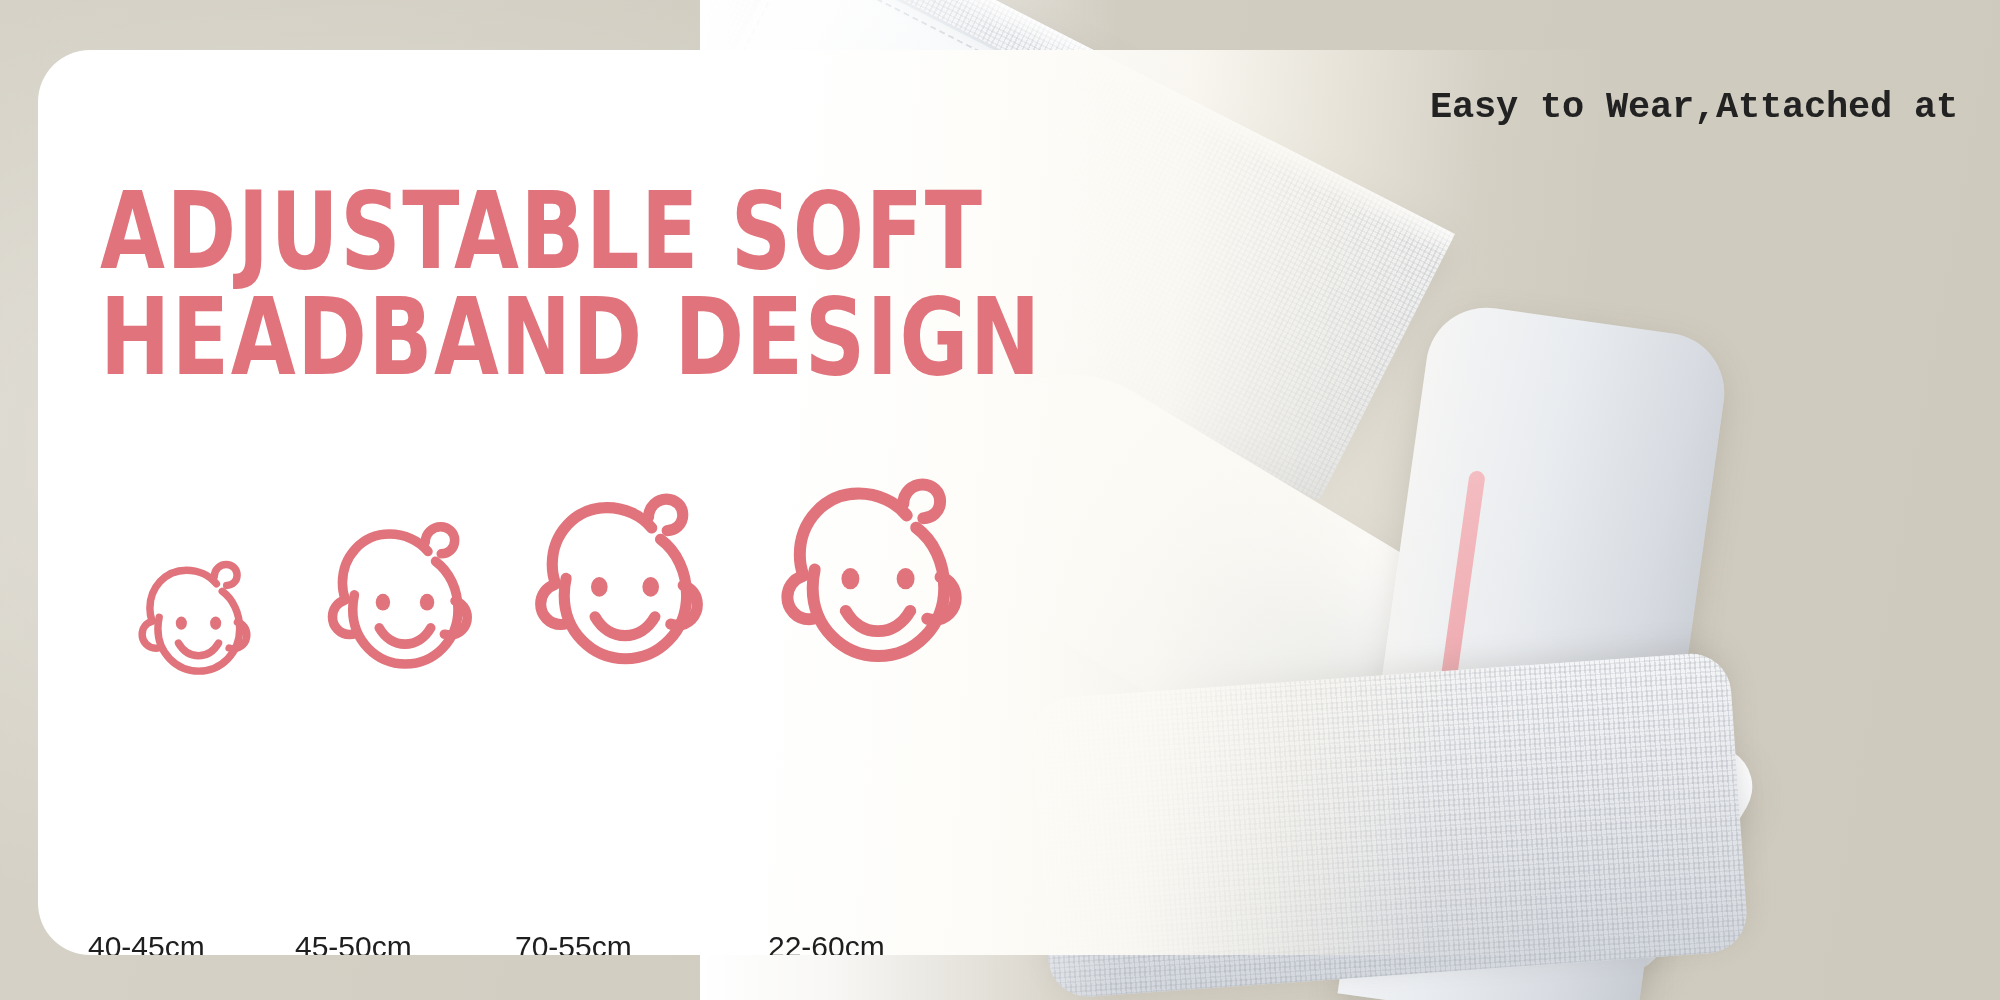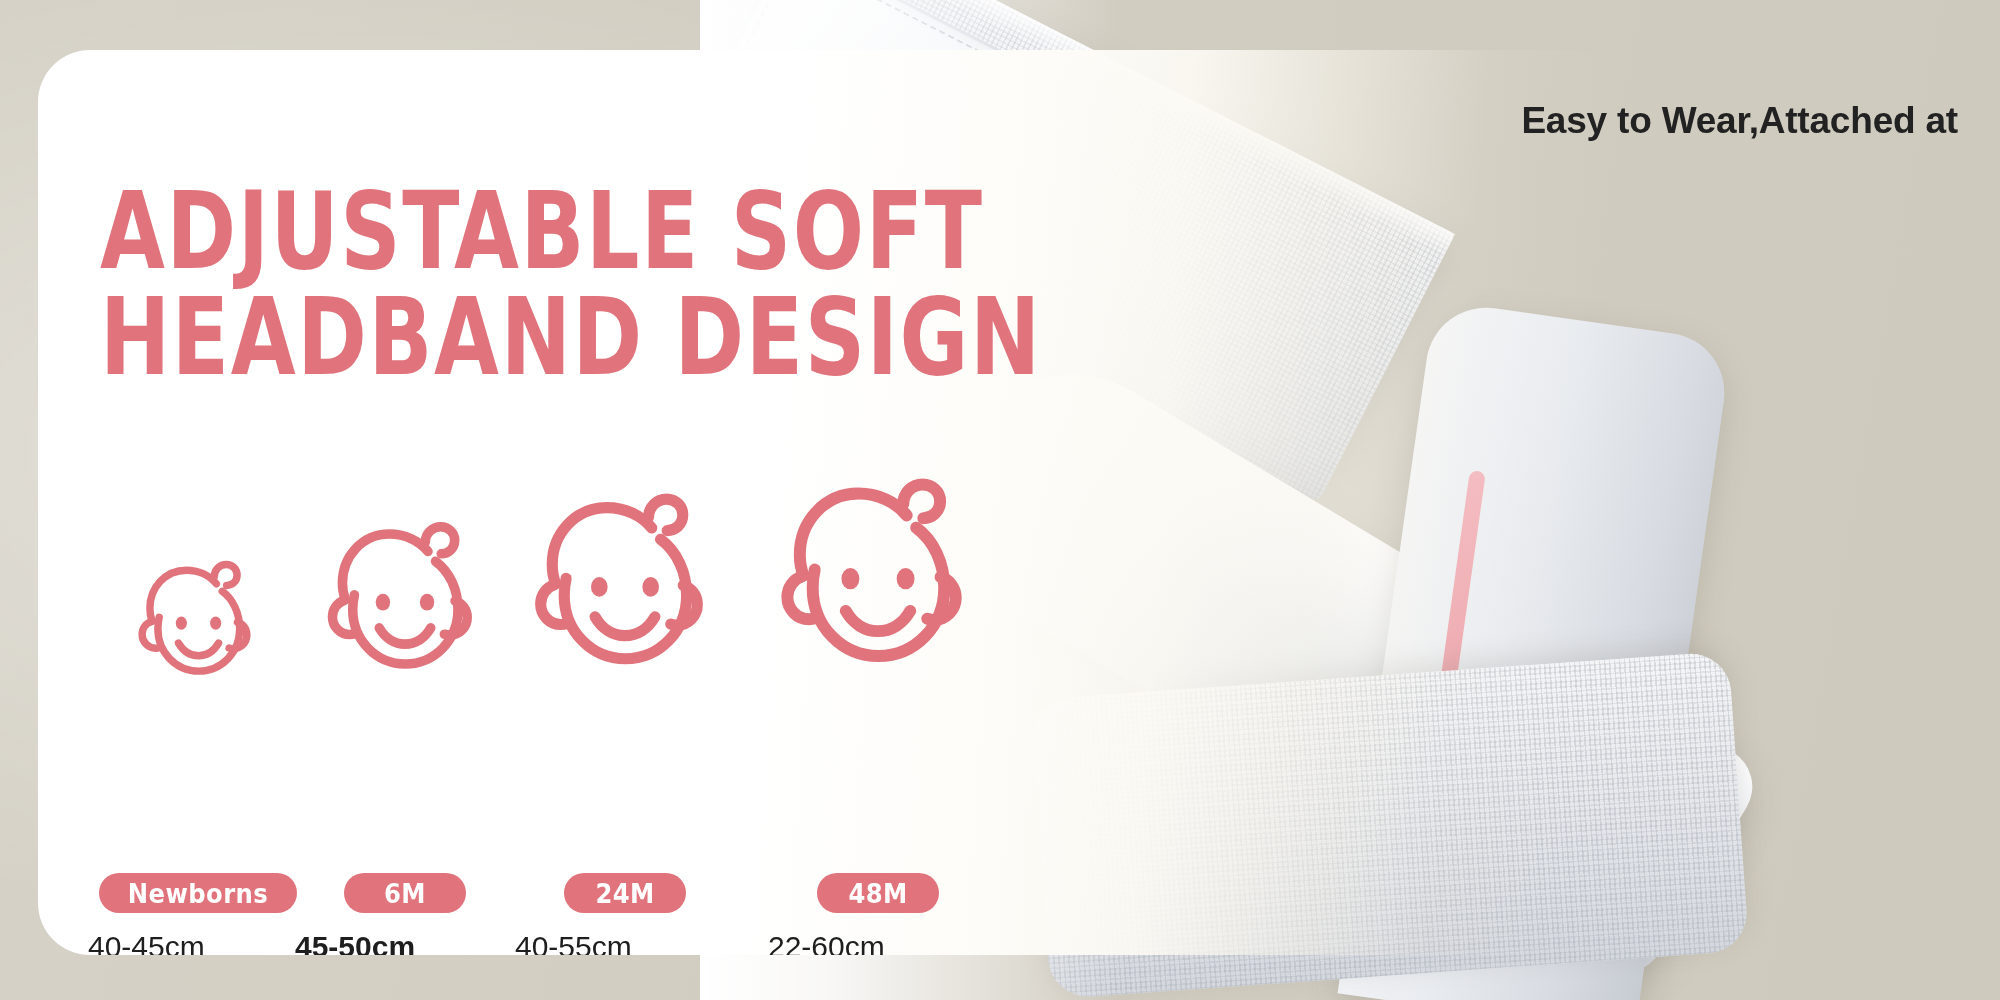--- a/index.html
+++ b/index.html
@@ -175,28 +175,29 @@
 
   
   #photo-fade {
     position:absolute; left:0; top:0; width:420px; height:1000px;
     background:linear-gradient(90deg,#ffffff 0%, rgba(255,255,255,.86) 30%, rgba(255,255,255,0) 100%);
     pointer-events:none;
   }
 
   
   #tagline {
-    position:absolute; right:42px; top:98px;
+    position:absolute; right:42px; top:85px;
     text-align:left;
     color:#222222;
     font-size:37px;
     font-weight:bold;
     line-height:1.22;
     letter-spacing:-.2px;
     white-space:nowrap;
+    font-family:Liberation Mono, monospace;
   }
   #tagline span { display:block; }
 </style>
 </head>
 <body style="background: rgb(211, 206, 195);">
 
 <div id="bg"></div>
 <div id="bg-soft"></div>
 
 <div id="photo">
@@ -274,30 +275,24 @@
     <path d="M17 48c-3.8 1.2-6.4 4.8-6.4 9 0 5.3 4.2 9.6 9.4 9.6 1 0 2-.2 2.9-.5"></path>
     <path d="M77.2 48.3c3.9 1.1 6.6 4.7 6.6 9 0 5.3-4.2 9.6-9.4 9.6-1 0-2-.2-3-.5"></path>
     <path d="M22.5 45c-.6 2.6-.9 5.3-.9 8 0 16.6 12.7 29.6 28.6 29.6S78.8 69.6 78.8 53c0-10.9-4.6-20.6-12.2-26.2"></path>
     <ellipse cx="38" cy="49" rx="3.9" ry="4.6" fill="#e0737b" stroke="none"></ellipse>
     <ellipse cx="62" cy="49" rx="3.9" ry="4.6" fill="#e0737b" stroke="none"></ellipse>
     <path d="M36 63c3.2 5.6 8.3 8.8 14 8.8S60.8 68.6 64 63"></path>
   </svg>
       </div>
     </div>
 
-  <div id="badges">
-      <div class="badge" style="left: 1px; width: 198px; background: rgb(224, 115, 123); color: rgb(255, 255, 255);">Newborns</div>
-      <div class="badge" style="left: 246px; width: 122px; background: rgb(224, 115, 123); color: rgb(255, 255, 255);">6M</div>
-      <div class="badge" style="left: 466px; width: 122px; background: rgb(224, 115, 123); color: rgb(255, 255, 255);">24M</div>
-      <div class="badge" style="left: 719px; width: 122px; background: rgb(224, 115, 123); color: rgb(255, 255, 255);">48M</div>
-    </div>
 
   <div id="sizes">
       <div class="size-label" style="left: -10px; width: 220px; color: rgb(30, 30, 30);">40-45cm</div>
-      <div class="size-label" style="left: 197px; width: 220px; color: rgb(30, 30, 30); font-weight: bold;">45-50cm</div>
-      <div class="size-label" style="left: 417px; width: 220px; color: rgb(30, 30, 30);">40-55cm</div>
+      <div class="size-label" style="left: 197px; width: 220px; color: rgb(30, 30, 30);">45-50cm</div>
+      <div class="size-label" style="left: 417px; width: 220px; color: rgb(30, 30, 30);">70-55cm</div>
       <div class="size-label" style="left: 670px; width: 220px; color: rgb(30, 30, 30);">22-60cm</div>
     </div>
 </div>
 
 <div id="tagline" style="color: rgb(34, 34, 34);">
   <span>Easy to Wear,Attached at</span>
 </div>
 
 </body></html>

